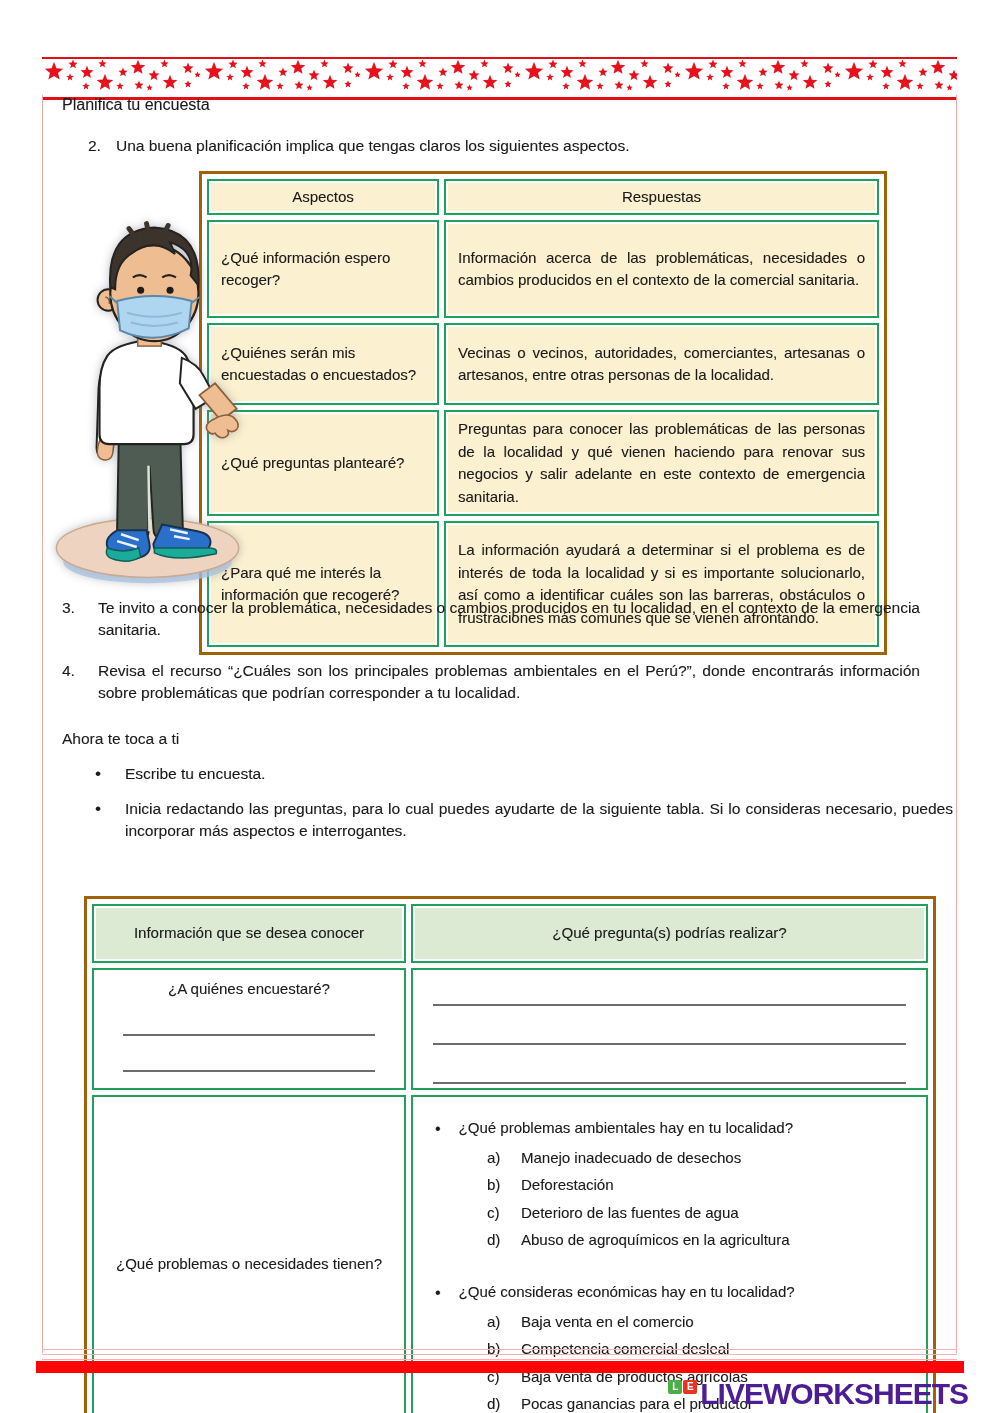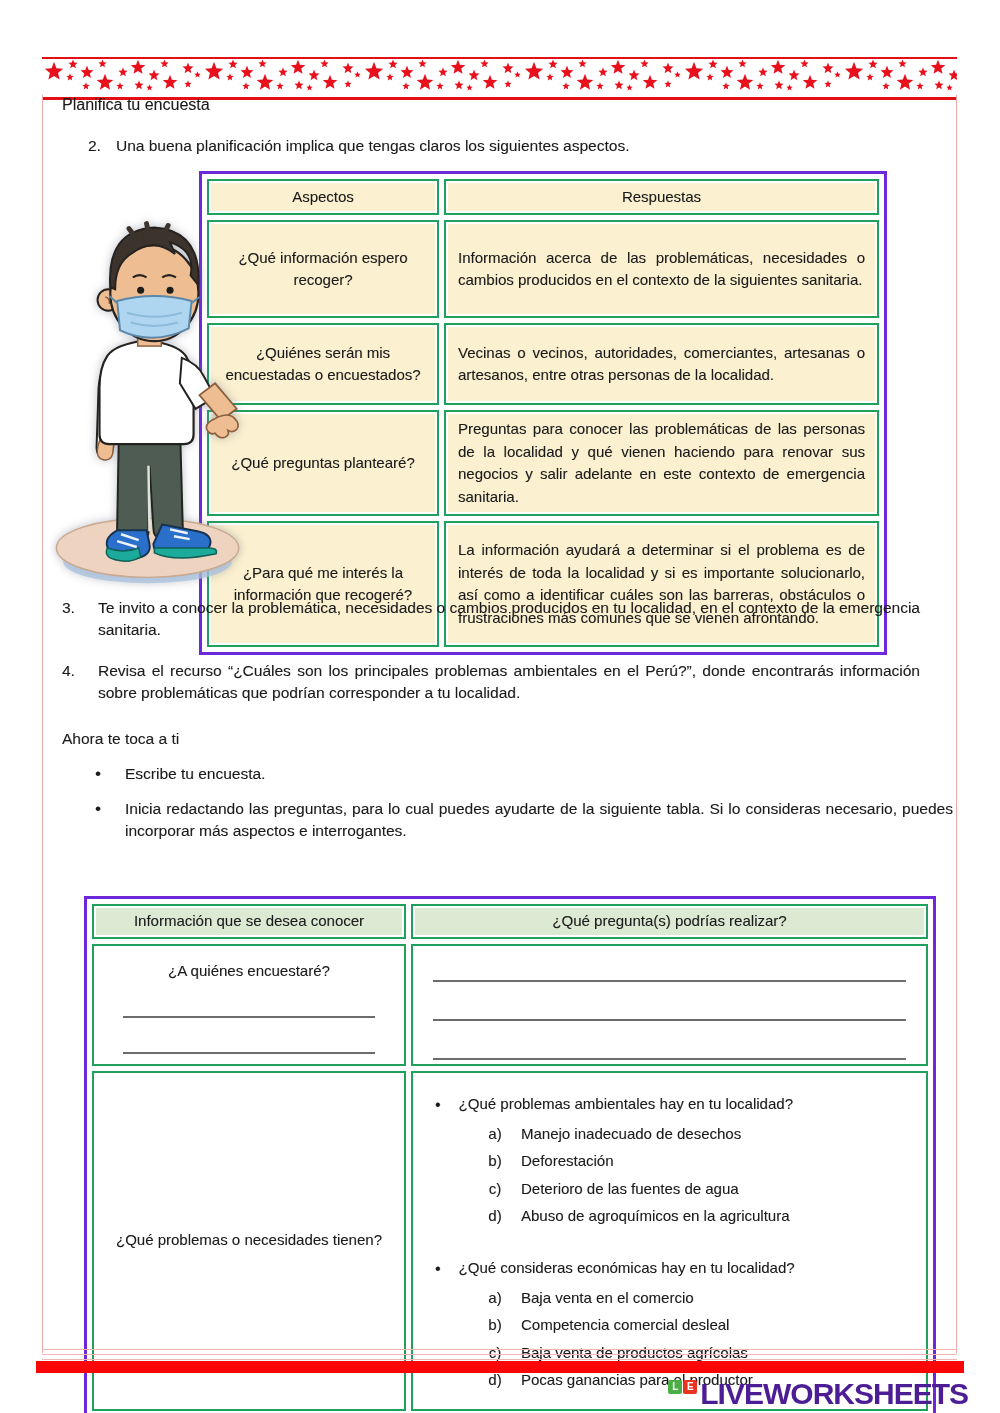--- a/index.html
+++ b/index.html
@@ -31,33 +31,33 @@
   .num-row{display:flex;gap:14px;}
   .num-row .inum{min-width:22px;}
   .num-row .itext{width:822px;text-align:justify;}
   .mb19{margin-bottom:19px;} .mb24{margin-bottom:24px;} .mb13{margin-bottom:13px;} .mb15{margin-bottom:15px;}
   .section-heading{margin-bottom:13px;}
   .bullet-row{display:flex;gap:24px;margin-left:33px;}
   .bullet-row .btext{width:828px;text-align:justify;}
   .bullet-row::before{content:"•";font-size:17px;line-height:22px;}
 
   
-  table.wtable{border-collapse:separate;border-spacing:5px;border:3px solid #6d28d9;background:#fff;}
+  table.wtable{border-collapse:separate;border-spacing:5px;border:3px solid #a16207;background:#fff;}
   table.wtable td{
     border:2px solid #1fa05c;box-shadow:inset 0 0 0 2px #ffffff;
-    padding:6px 12px;font-size:15px;line-height:1.5;vertical-align:middle;text-align:center;
+    padding:6px 12px;font-size:15px;line-height:1.5;vertical-align:middle;
   }
   .t1{position:absolute;left:199px;top:171px;width:688px;}
   .t1 td{background:#fbf0cf;}
   .t1 td.hcell{text-align:center;padding:3px 6px;height:26px;}
   .t1 td.acell{width:204px;}
   .t1 td.rcell{text-align:justify;}
   .t2{position:absolute;left:84px;top:896px;width:852px;}
   .t2 td{background:#ffffff;}
-  .t2 td.hcell{background:#dcead4;text-align:center;padding:4px 6px;height:20px;}
+  .t2 td.hcell{background:#dcead4;text-align:center;padding:16px 6px;height:20px;}
   .t2 td.leftcol{width:286px;text-align:center;}
   .blank-line{border-bottom:2px solid #6c6c6c;height:20px;}
   .t2 .left-blanks .blank-line{width:88%;margin:14px auto 0;}
   .t2 .right-blanks{padding:4px 10px;}
   .t2 .right-blanks .blank-line{width:96%;margin:0 auto 17px;}
   .q-cell{padding:12px 10px 12px 22px !important;vertical-align:top !important;}
   .q-line{display:flex;gap:18px;margin:8px 0 6px;}
   .q-line::before{content:"•";font-size:16px;}
   .opt-row{display:flex;gap:18px;padding-left:52px;margin:5px 0;}
   .opt-row .letter{min-width:16px;}
@@ -166,21 +166,21 @@
   </svg>
 
   <table class="t1 wtable doc-text">
     <tbody>
         <tr>
       <td class="hcell acell">Aspectos</td>
       <td class="hcell">Respuestas</td>
     </tr>
     <tr>
       <td class="acell" style="height:82px">¿Qué información espero recoger?</td>
-      <td class="rcell">Información acerca de las problemáticas, necesidades o cambios producidos en el contexto de la siguientes sanitaria.</td>
+      <td class="rcell">Información acerca de las problemáticas, necesidades o cambios producidos en el contexto de la comercial sanitaria.</td>
     </tr>
     <tr>
       <td class="acell" style="height:66px">¿Quiénes serán mis encuestadas o encuestados?</td>
       <td class="rcell">Vecinas o vecinos, autoridades, comerciantes, artesanas o artesanos, entre otras personas de la localidad.</td>
     </tr>
     <tr>
       <td class="acell" style="height:88px">¿Qué preguntas plantearé?</td>
       <td class="rcell">Preguntas para conocer las problemáticas de las personas de la localidad y qué vienen haciendo para renovar sus negocios y salir adelante en este contexto de emergencia sanitaria.</td>
     </tr>
     <tr>
@@ -208,21 +208,21 @@
     </div>
   </div>
 
   <table class="t2 wtable doc-text">
     <tbody>
         <tr>
       <td class="hcell leftcol">Información que se desea conocer</td>
       <td class="hcell">¿Qué pregunta(s) podrías realizar?</td>
     </tr>
     <tr>
-      <td class="leftcol left-blanks" style="height:92px;vertical-align:top;padding-top:14px">
+      <td class="leftcol left-blanks" style="height:92px;vertical-align:top;padding-top:8px">
         <div>¿A quiénes encuestaré?</div>
         <div class="blank-line"></div>
         <div class="blank-line"></div>
       </td>
       <td class="right-blanks" style="vertical-align:top;padding-top:14px">
         <div class="blank-line"></div>
         <div class="blank-line"></div>
         <div class="blank-line" style="margin-bottom:0"></div>
       </td>
     </tr>

